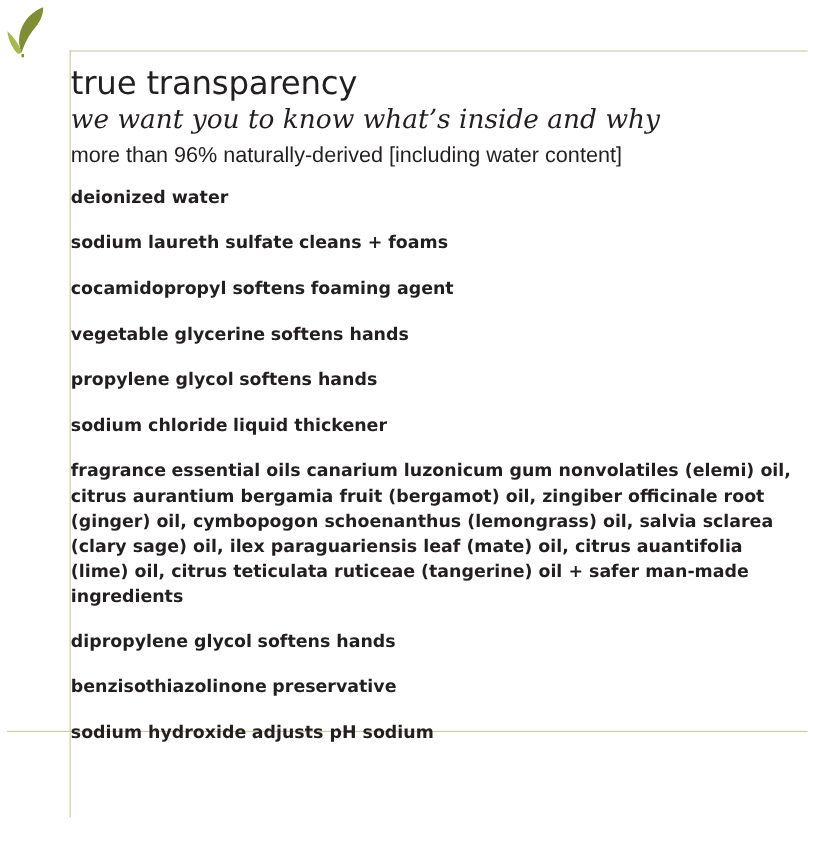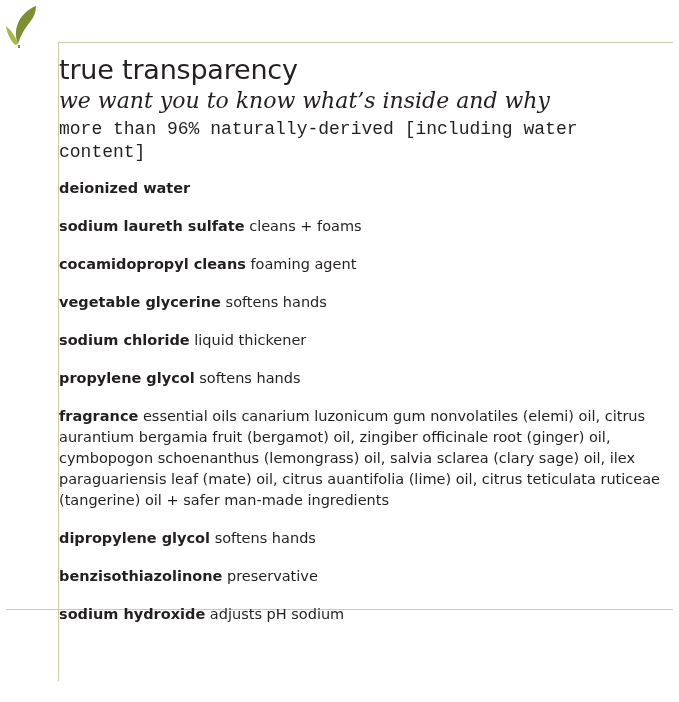--- a/index.html
+++ b/index.html
@@ -75,39 +75,39 @@
   }
   .subtitle {
     font-family: "DejaVu Serif", serif;
     font-style: italic;
     font-size: 22px;
     line-height: 1.25;
     color: #231f20;
     margin: 2px 0 3px 0;
   }
   .claim {
-    font-family: Liberation Mono, monospace;
+    font-family: Liberation Sans, sans-serif;
     font-size: 18px;
     line-height: 1.3;
     color: #231f20;
     margin: 0 0 14px 0;
   }
 
   .ingredient {
     font-size: 14.5px;
     line-height: 1.45;
     color: #231f20;
     margin: 0 0 17px 0;
   }
   .ingredient .name {
     font-weight: 700;
     margin-top: 37px;
   }
   .ingredient .desc {
-    font-weight: 400;
+    font-weight: 700;
     text-align: center;
   }
   .ingredient.block {
     margin-bottom: 16px;
   }
 </style>
 </head>
 <body>
 
 <div class="page">
@@ -132,33 +132,33 @@
 
     <p class="ingredient">
       <span class="name">deionized water</span><span class="desc"></span>
     </p>
 
     <p class="ingredient">
       <span class="name">sodium laureth sulfate</span> <span class="desc">cleans + foams</span>
     </p>
 
     <p class="ingredient">
-      <span class="name">cocamidopropyl cleans</span> <span class="desc">foaming agent</span>
+      <span class="name">cocamidopropyl softens</span> <span class="desc">foaming agent</span>
     </p>
 
     <p class="ingredient">
       <span class="name">vegetable glycerine</span> <span class="desc">softens hands</span>
     </p>
 
     <p class="ingredient">
-      <span class="name">sodium chloride</span> <span class="desc">liquid thickener</span>
+      <span class="name">propylene glycol</span> <span class="desc">softens hands</span>
     </p>
 
     <p class="ingredient">
-      <span class="name">propylene glycol</span> <span class="desc">softens hands</span>
+      <span class="name">sodium chloride</span> <span class="desc">liquid thickener</span>
     </p>
 
     <p class="ingredient block">
       <span class="name">fragrance</span> <span class="desc">essential oils canarium luzonicum gum nonvolatiles (elemi) oil, citrus aurantium bergamia fruit (bergamot) oil, zingiber officinale root (ginger) oil, cymbopogon schoenanthus (lemongrass) oil, salvia sclarea (clary sage) oil, ilex paraguariensis leaf (mate) oil, citrus auantifolia (lime) oil, citrus teticulata ruticeae (tangerine) oil + safer man-made ingredients</span>
     </p>
 
     <p class="ingredient">
       <span class="name">dipropylene glycol</span> <span class="desc">softens hands</span>
     </p>
 

